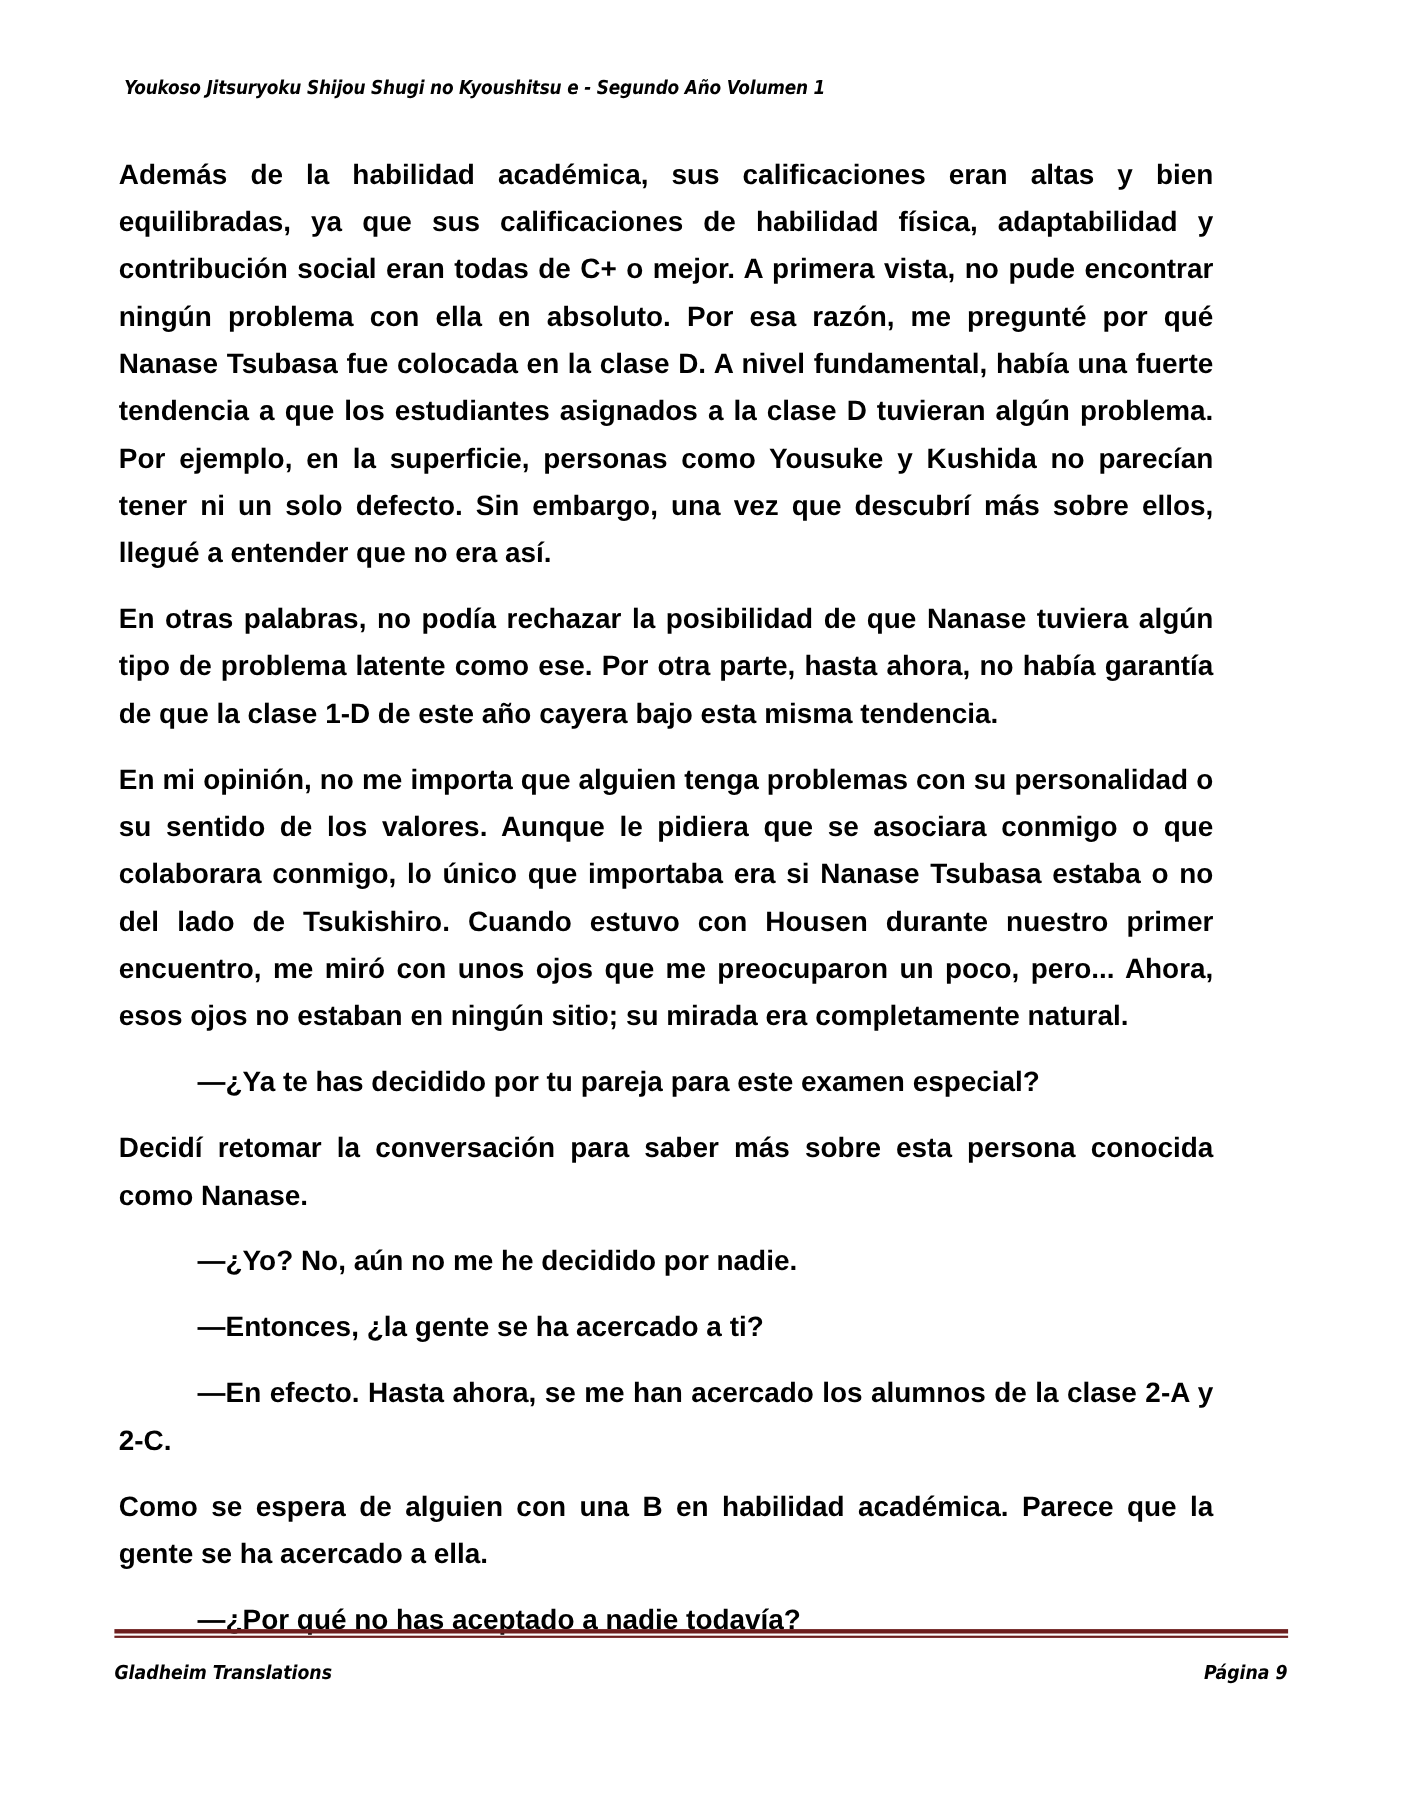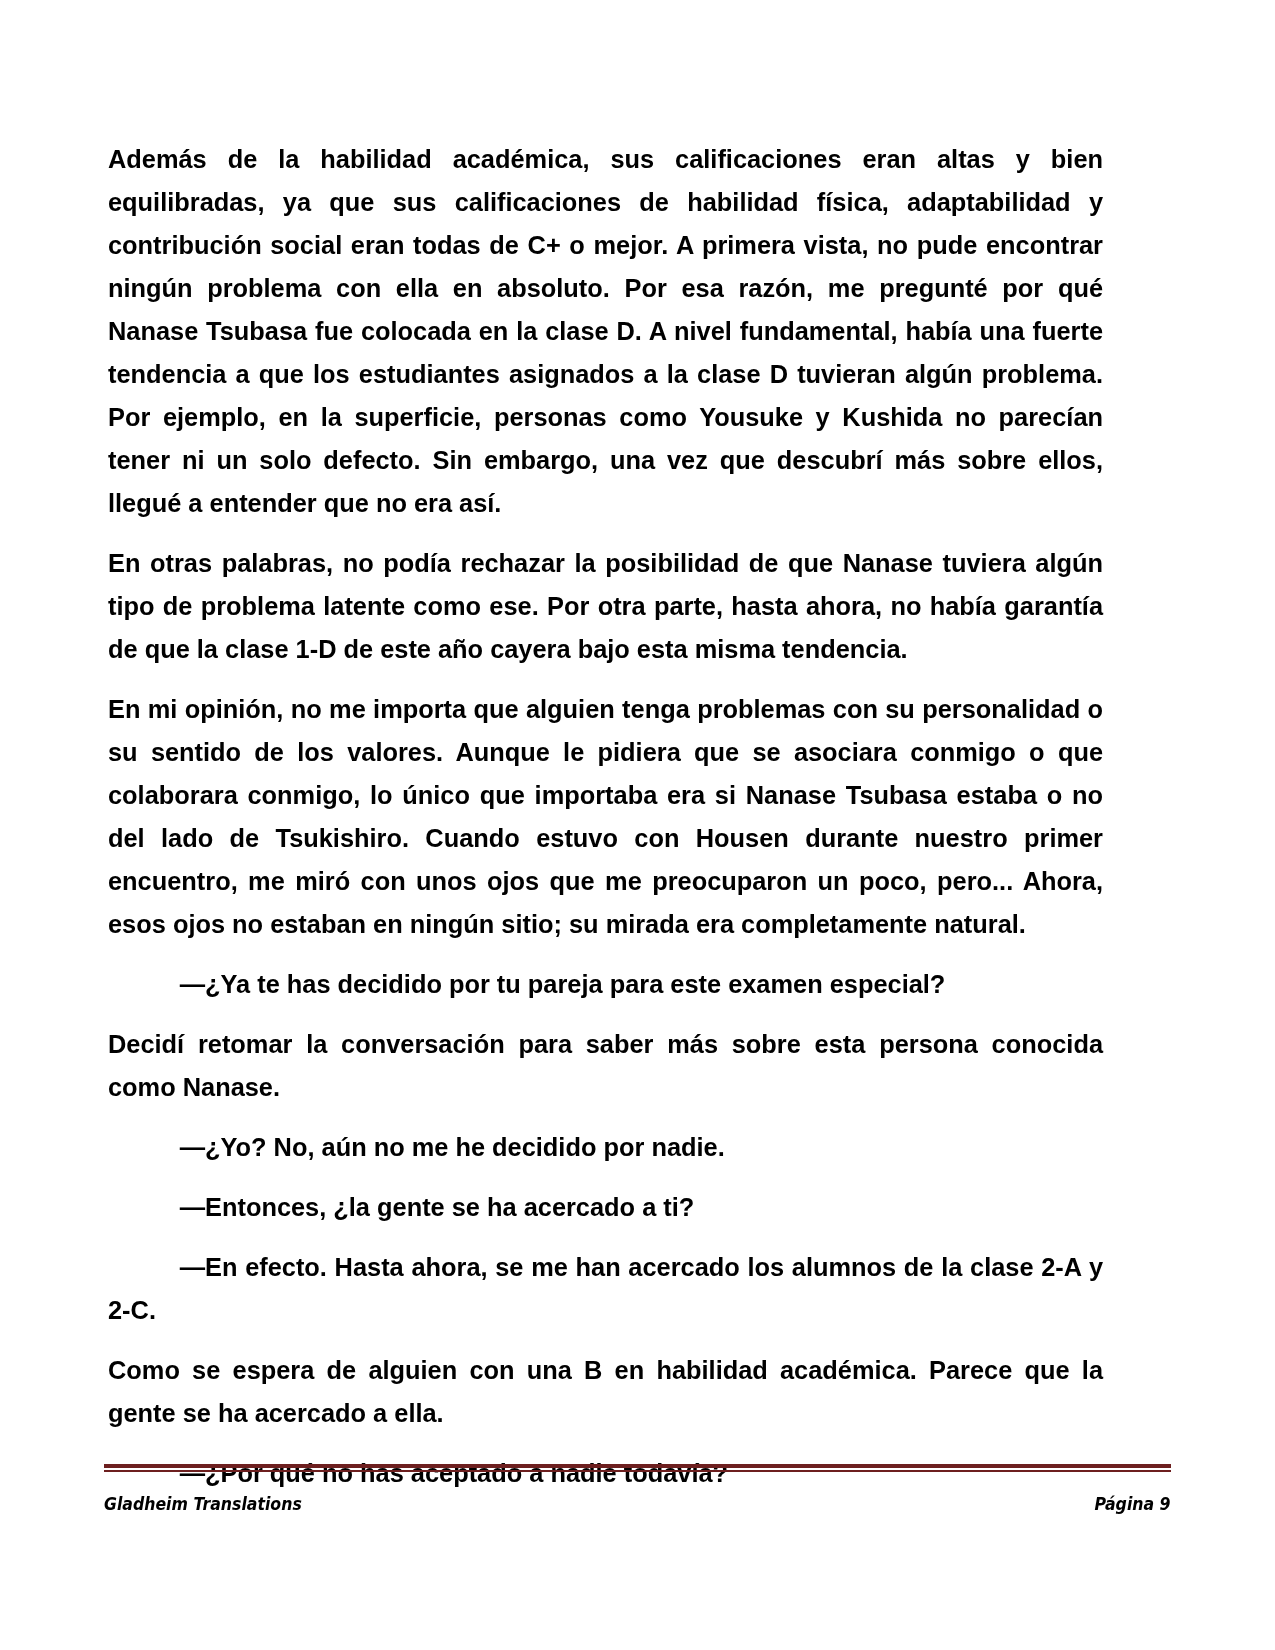--- a/index.html
+++ b/index.html
@@ -72,21 +72,21 @@
   .para.dialogue-wrap {
     text-indent: 72px;
     text-align: justify;
   }
 
   
   .footer {
     position: absolute;
     left: 104px;
     right: 104px;
-    bottom: 136px;
+    bottom: 119px;
   }
   .footer-rule-thick {
     height: 4px;
     background: #6d1f1f;
     width: 100%;
   }
   .footer-rule-gap {
     height: 2px;
   }
   .footer-rule-thin {
@@ -110,20 +110,23 @@
     color: #000;
   }
   .footer-left { transform-origin: left center; }
   .footer-right { transform-origin: right center; }
 </style>
 </head>
 <body>
 
 <div class="page">
 
+  <div class="header">
+    <div class="header-title">Youkoso Jitsuryoku Shijou Shugi no Kyoushitsu e - Segundo Año Volumen 1</div>
+  </div>
 
   <div class="content">
       <p class="para">Además de la habilidad académica, sus calificaciones eran altas y bien equilibradas, ya que sus calificaciones de habilidad física, adaptabilidad y contribución social eran todas de C+ o mejor. A primera vista, no pude encontrar ningún problema con ella en absoluto. Por esa razón, me pregunté por qué Nanase Tsubasa fue colocada en la clase D. A nivel fundamental, había una fuerte tendencia a que los estudiantes asignados a la clase D tuvieran algún problema. Por ejemplo, en la superficie, personas como Yousuke y Kushida no parecían tener ni un solo defecto. Sin embargo, una vez que descubrí más sobre ellos, llegué a entender que no era así.</p>
       <p class="para">En otras palabras, no podía rechazar la posibilidad de que Nanase tuviera algún tipo de problema latente como ese. Por otra parte, hasta ahora, no había garantía de que la clase 1-D de este año cayera bajo esta misma tendencia.</p>
       <p class="para">En mi opinión, no me importa que alguien tenga problemas con su personalidad o su sentido de los valores. Aunque le pidiera que se asociara conmigo o que colaborara conmigo, lo único que importaba era si Nanase Tsubasa estaba o no del lado de Tsukishiro. Cuando estuvo con Housen durante nuestro primer encuentro, me miró con unos ojos que me preocuparon un poco, pero... Ahora, esos ojos no estaban en ningún sitio; su mirada era completamente natural.</p>
       <p class="para dialogue">—¿Ya te has decidido por tu pareja para este examen especial?</p>
       <p class="para">Decidí retomar la conversación para saber más sobre esta persona conocida como Nanase.</p>
       <p class="para dialogue">—¿Yo? No, aún no me he decidido por nadie.</p>
       <p class="para dialogue">—Entonces, ¿la gente se ha acercado a ti?</p>
       <p class="para dialogue-wrap">—En efecto. Hasta ahora, se me han acercado los alumnos de la clase 2-A y 2-C.</p>

